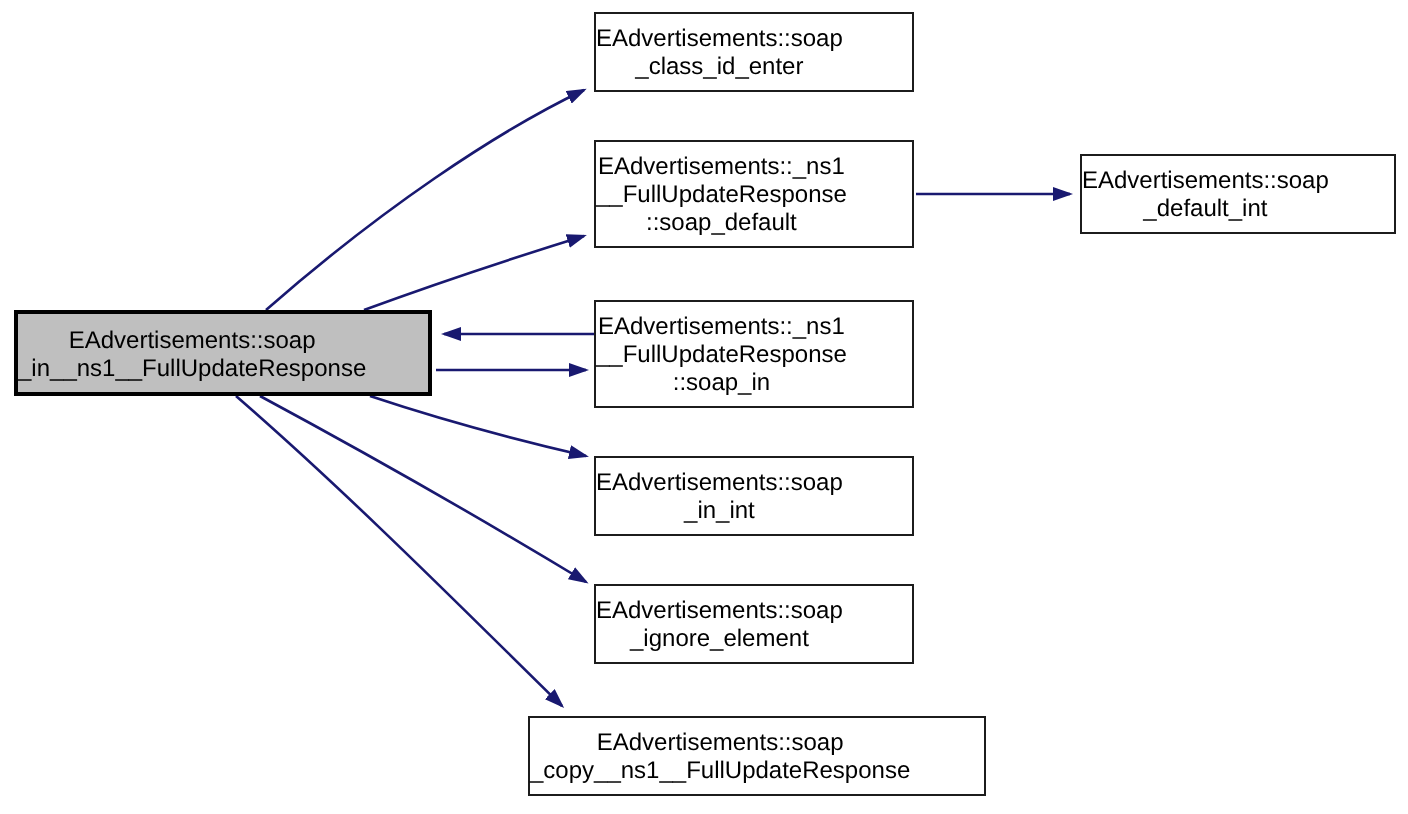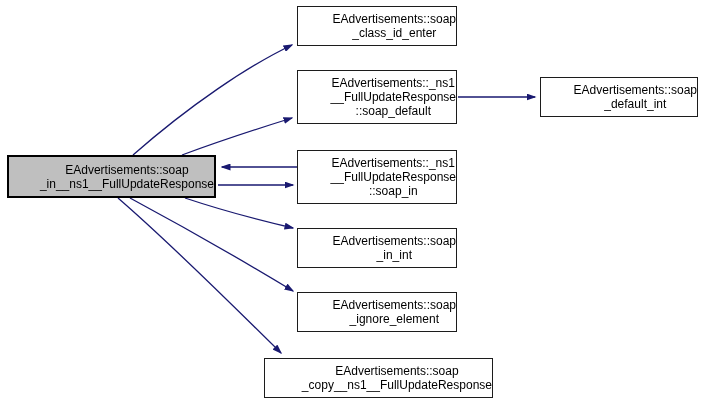--- a/index.html
+++ b/index.html
@@ -28,21 +28,21 @@
   }
   .edges path.edge{
     fill:none;
     stroke:var(--edge);
     stroke-width:1.3;
   }
   .node{
     position:absolute;
     display:flex;
     align-items:center;
-    justify-content:flex-end;
+    justify-content:flex-start;
     background:var(--node-fill);
     border:1px solid var(--border);
     color:var(--text);
     font-size:12px;
     line-height:14px;
     text-align:center;
     cursor:pointer;
   }
   .node .lbl{
     white-space:pre-line;

